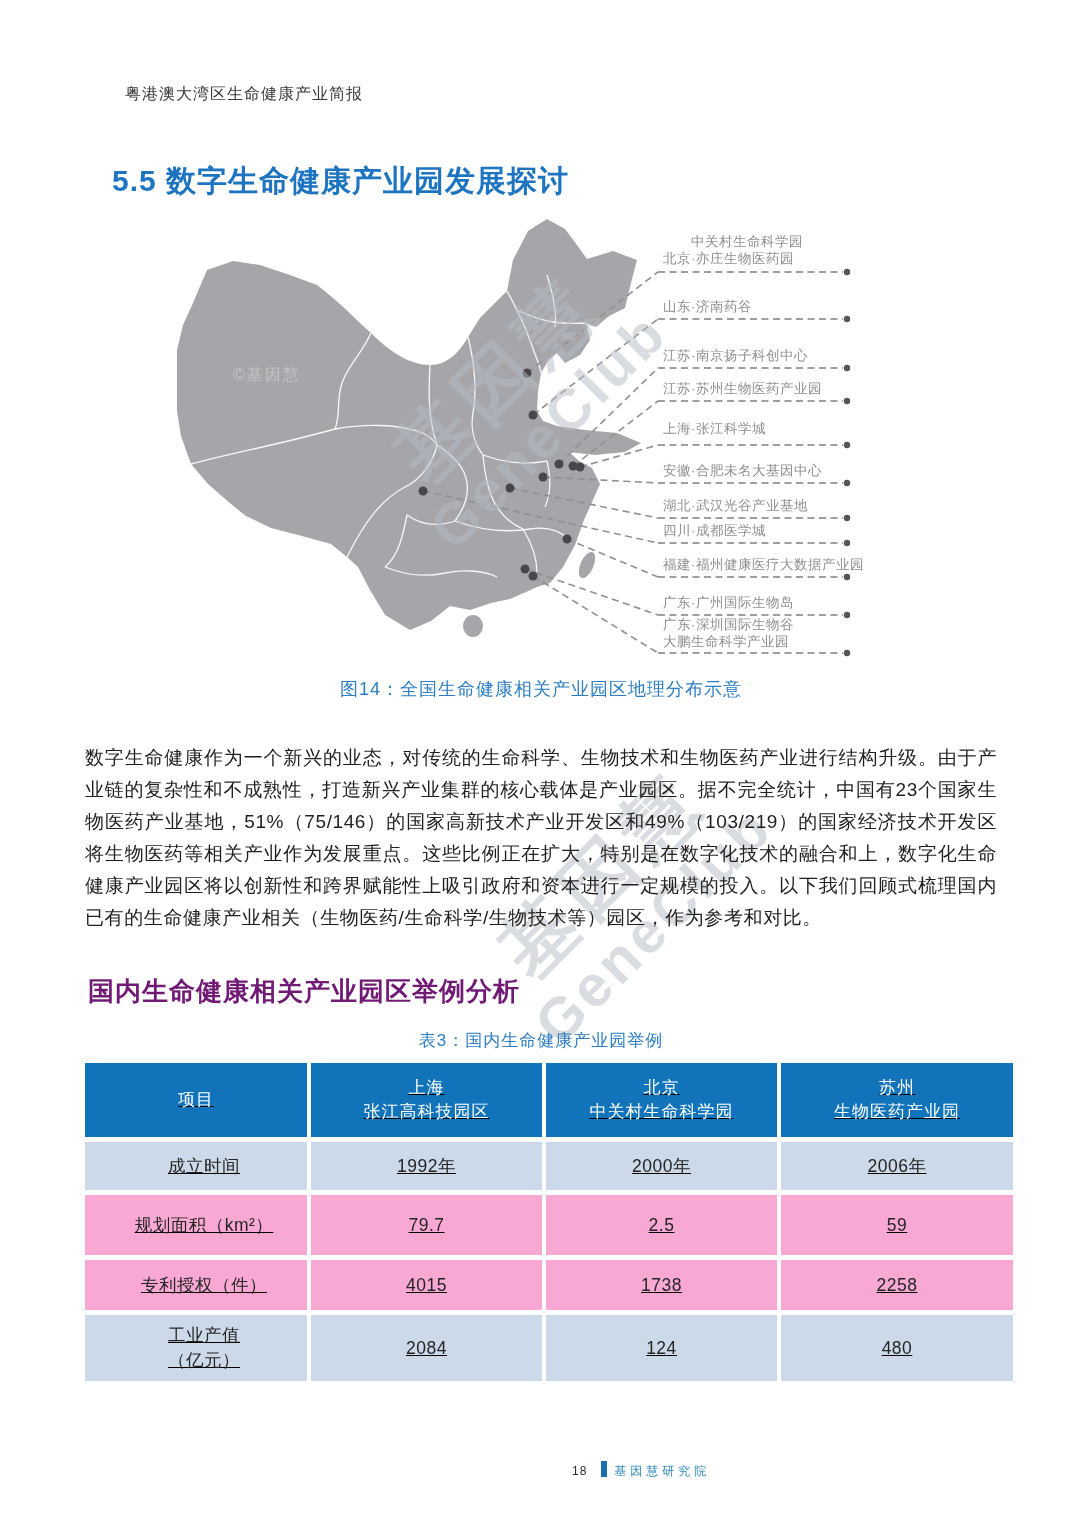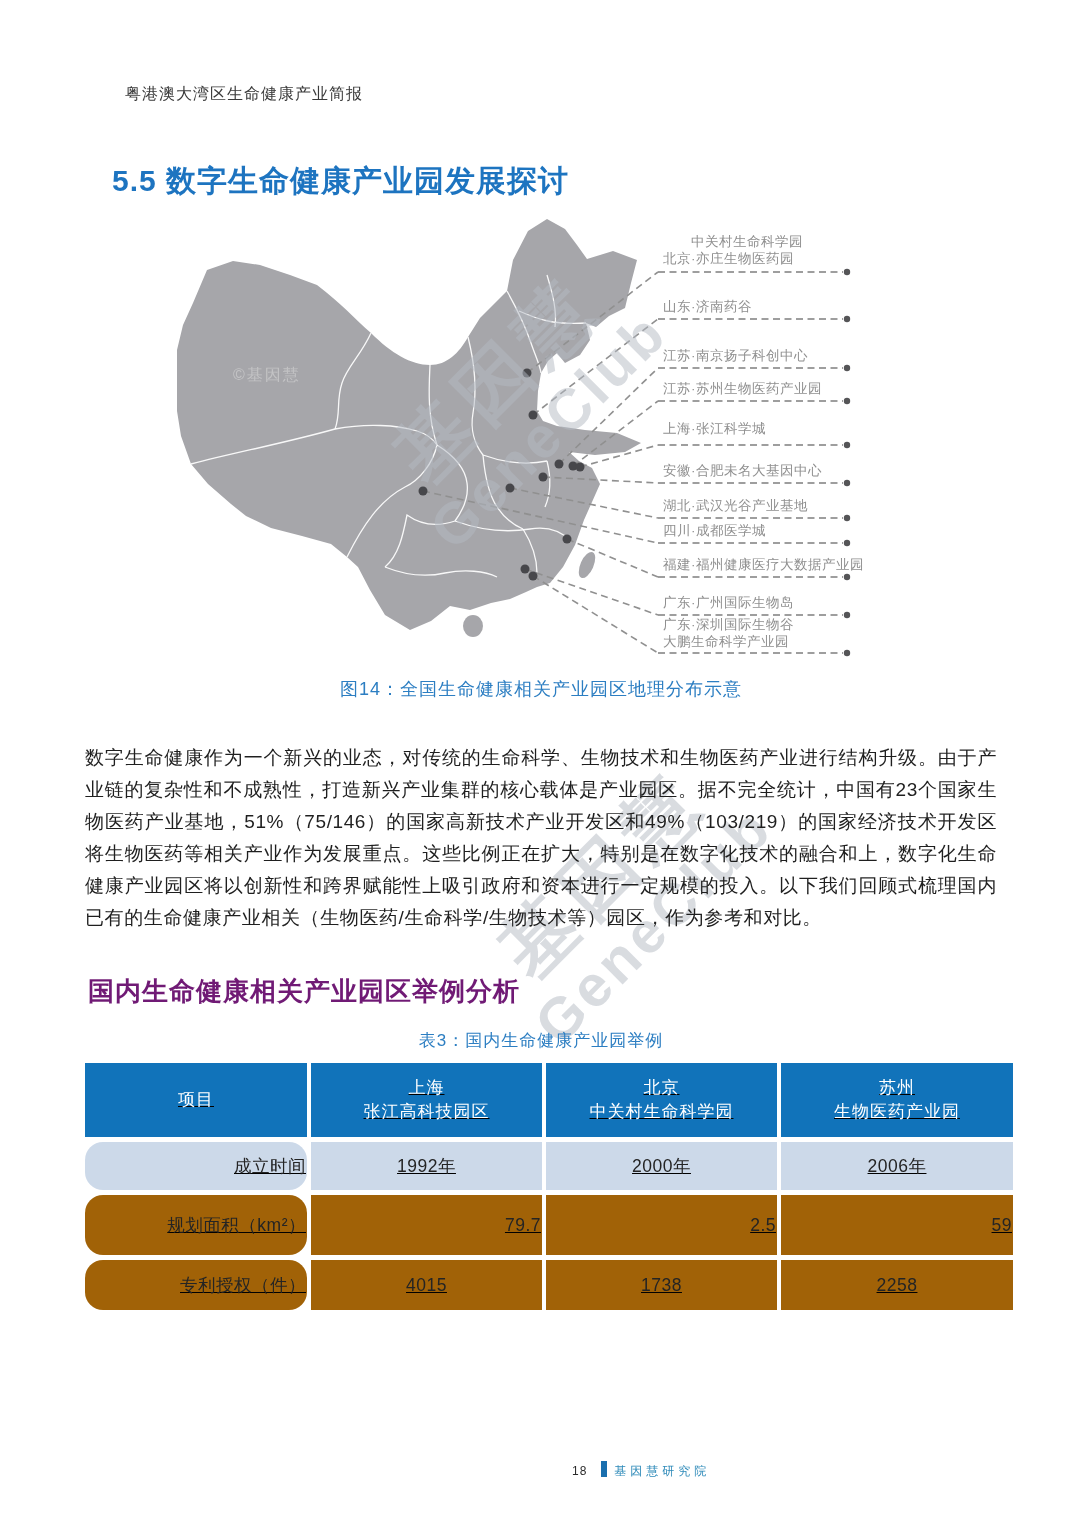--- a/index.html
+++ b/index.html
@@ -25,24 +25,24 @@
   .wm{position:absolute;transform:rotate(-45deg);color:#b4bac3;opacity:0.5;text-align:center;font-weight:bold;z-index:0;pointer-events:none;}
   .wm .cn{font-size:74px;letter-spacing:10px;line-height:80px;}
   .wm .en{font-size:58px;letter-spacing:4px;line-height:64px;}
   .wm-map{left:255px;top:115px;width:360px;}
   .wm-page{left:445px;top:825px;width:360px;}
   
   .tablewrap{left:85px;top:1063px;width:1000px;z-index:2;text-decoration:underline;}
   table.parks{border-collapse:separate;border-spacing:4px 5px;width:928px;margin-left:-4px;margin-top:-5px;table-layout:fixed;}
   table.parks th{background:#1173ba;color:#ffffff;font-size:17px;font-weight:500;text-align:center;white-space:pre-line;line-height:24px;height:72px;vertical-align:middle;letter-spacing:1px;}
   table.parks td{font-size:17.5px;color:#242424;text-align:center;vertical-align:middle;letter-spacing:0.5px;}
-  table.parks td.rowlabel{text-align:right;padding-left:17px;white-space:pre-line;line-height:25px;border-radius:18px;}
+  table.parks td.rowlabel{text-align:center;padding-left:17px;white-space:pre-line;line-height:25px;}
   tr.dark td{background:#ccd9e9;}
-  tr.light td{background:#a16207;}
-  tr.h1 td{height:46px;} tr.h2 td{height:58px;text-align:right;} tr.h3 td{height:56px;} tr.h4 td{height:48px;} tr.h5 td{height:64px;}
+  tr.light td{background:#f9a8d4;}
+  tr.h1 td{height:46px;} tr.h2 td{height:58px;} tr.h3 td{height:56px;} tr.h4 td{height:48px;} tr.h5 td{height:64px;}
   
   .footer{left:572px;top:1461px;width:410px;z-index:3;font-size:12px;}
   .footer .pagenum{color:#2b2b2b;margin-right:14px;letter-spacing:1px;}
   .footer .bar{display:inline-block;width:6px;height:16px;background:#1a6fae;margin-right:7px;vertical-align:-2px;}
   .footer .brand{color:#2e8ab9;letter-spacing:4px;font-weight:500;}
 </style>
 </head>
 <body>
 
 <div class="abs runhead">粤港澳大湾区生命健康产业简报</div>
@@ -194,19 +194,26 @@
         <td>79.7</td>
         <td>2.5</td>
         <td>59</td>
       </tr>
       <tr class="light h4">
         <td class="rowlabel">专利授权（件）</td>
         <td>4015</td>
         <td>1738</td>
         <td>2258</td>
       </tr>
+      <tr class="dark h5">
+        <td class="rowlabel">工业产值
+（亿元）</td>
+        <td>2084</td>
+        <td>124</td>
+        <td>480</td>
+      </tr>
     </tbody>
   </table>
 </div>
 
 <div class="abs footer">
   <span class="pagenum">18</span><span class="bar"></span><span class="brand">基因慧研究院</span>
 </div>
 
 </body></html>

